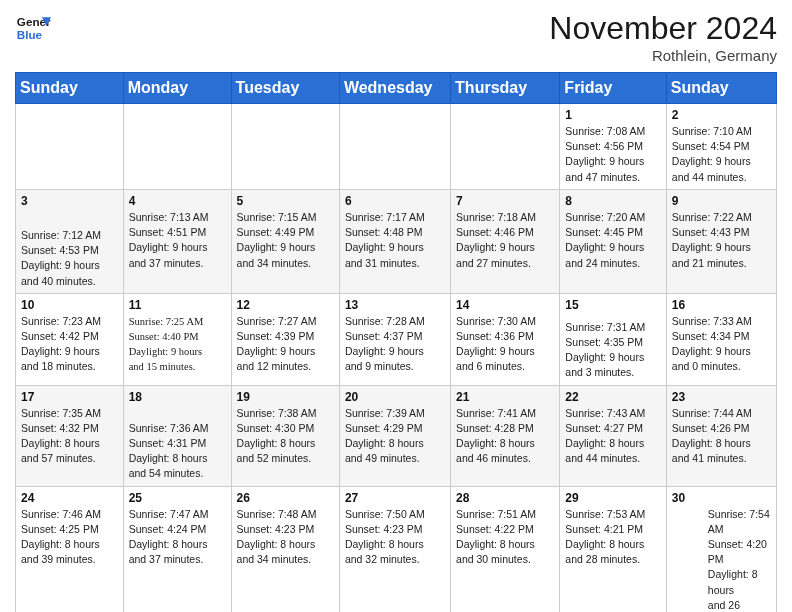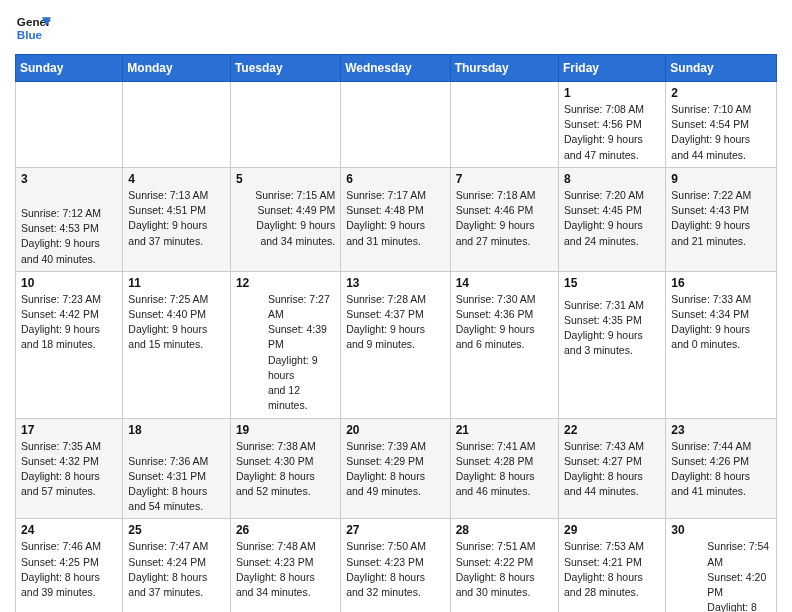--- a/index.html
+++ b/index.html
@@ -47,21 +47,21 @@
       width: 100%;
       border-collapse: collapse;
       font-size: 11px;
     }
     .calendar thead tr th {
       background: #2a6fd4;
       color: #fff;
       padding: 6px 4px;
       text-align: left;
       font-weight: bold;
-      font-size: 12px;
+      font-size: 16px;
       border: 1px solid #1a5abf;
     }
     .calendar tbody tr td {
       border: 1px solid #ccc;
       vertical-align: top;
       padding: 4px 5px;
       width: 113px;
       height: 80px;
       background: #fff;
     }
@@ -88,20 +88,24 @@
 
 <div class="page">
   <div class="header">
     <div class="logo">
       <svg class="logo-icon" viewBox="0 0 40 40" xmlns="http://www.w3.org/2000/svg">
         <text x="2" y="18" font-size="13" font-weight="bold" fill="#1a1a1a">General</text>
         <text x="2" y="32" font-size="13" font-weight="bold" fill="#2a6fd4">Blue</text>
         <polygon points="30,8 40,8 35,18" fill="#2a6fd4"></polygon>
       </svg>
     </div>
+    <div class="title-block">
+      <div class="month-title">November 2024</div>
+      <div class="location">Rothlein, Germany</div>
+    </div>
   </div>
 
   <table class="calendar">
     <thead>
       <tr id="calendar-header-row">
           <th>Sunday</th>
           <th>Monday</th>
           <th>Tuesday</th>
           <th>Wednesday</th>
           <th>Thursday</th>
@@ -141,21 +145,21 @@
           </td>
           <td>
             <div class="day-number">4</div>
             <div class="day-info" style="white-space: pre-line;">Sunrise: 7:13 AM
 Sunset: 4:51 PM
 Daylight: 9 hours
 and 37 minutes.</div>
           </td>
           <td>
             <div class="day-number">5</div>
-            <div class="day-info" style="white-space: pre-line; text-align: right;">Sunrise: 7:15 AM
+            <div class="day-info" style="white-space: pre-line;">Sunrise: 7:15 AM
 Sunset: 4:49 PM
 Daylight: 9 hours
 and 34 minutes.</div>
           </td>
           <td>
             <div class="day-number">6</div>
             <div class="day-info" style="white-space: pre-line;">Sunrise: 7:17 AM
 Sunset: 4:48 PM
 Daylight: 9 hours
 and 31 minutes.</div>
@@ -185,28 +189,28 @@
         <tr>
           <td>
             <div class="day-number">10</div>
             <div class="day-info" style="white-space: pre-line;">Sunrise: 7:23 AM
 Sunset: 4:42 PM
 Daylight: 9 hours
 and 18 minutes.</div>
           </td>
           <td>
             <div class="day-number">11</div>
-            <div class="day-info" style="white-space: pre-line;">Sunrise: 7:25 AM
+            <div class="day-info" style="white-space: pre-line; font-family: Liberation Serif, serif;">Sunrise: 7:25 AM
 Sunset: 4:40 PM
 Daylight: 9 hours
 and 15 minutes.</div>
           </td>
           <td>
             <div class="day-number">12</div>
-            <div class="day-info" style="white-space: pre-line; margin-left: 32px;">Sunrise: 7:27 AM
+            <div class="day-info" style="white-space: pre-line;">Sunrise: 7:27 AM
 Sunset: 4:39 PM
 Daylight: 9 hours
 and 12 minutes.</div>
           </td>
           <td>
             <div class="day-number">13</div>
             <div class="day-info" style="white-space: pre-line;">Sunrise: 7:28 AM
 Sunset: 4:37 PM
 Daylight: 9 hours
 and 9 minutes.</div>

